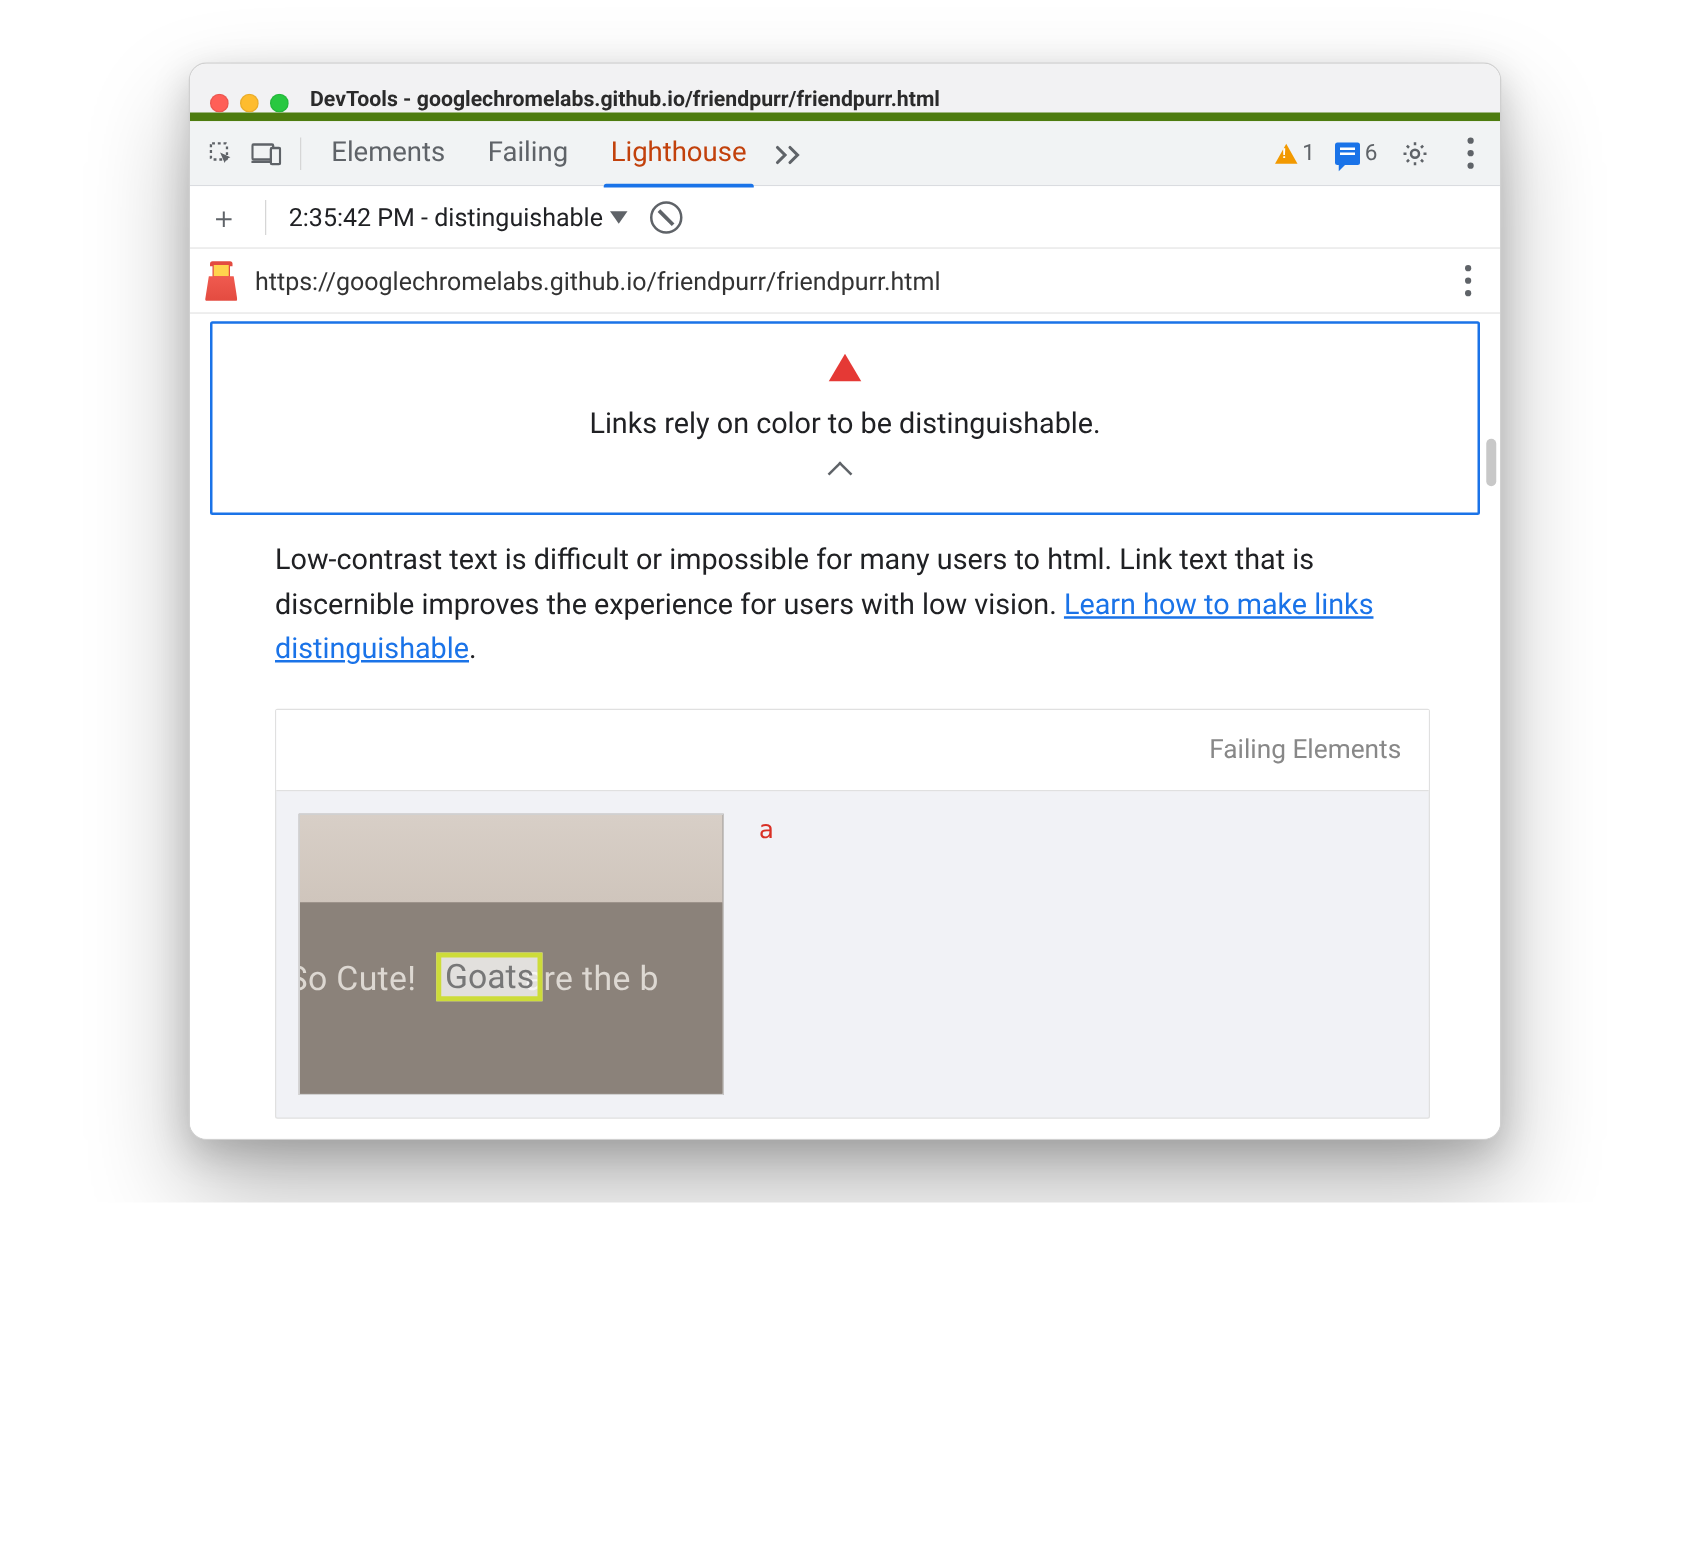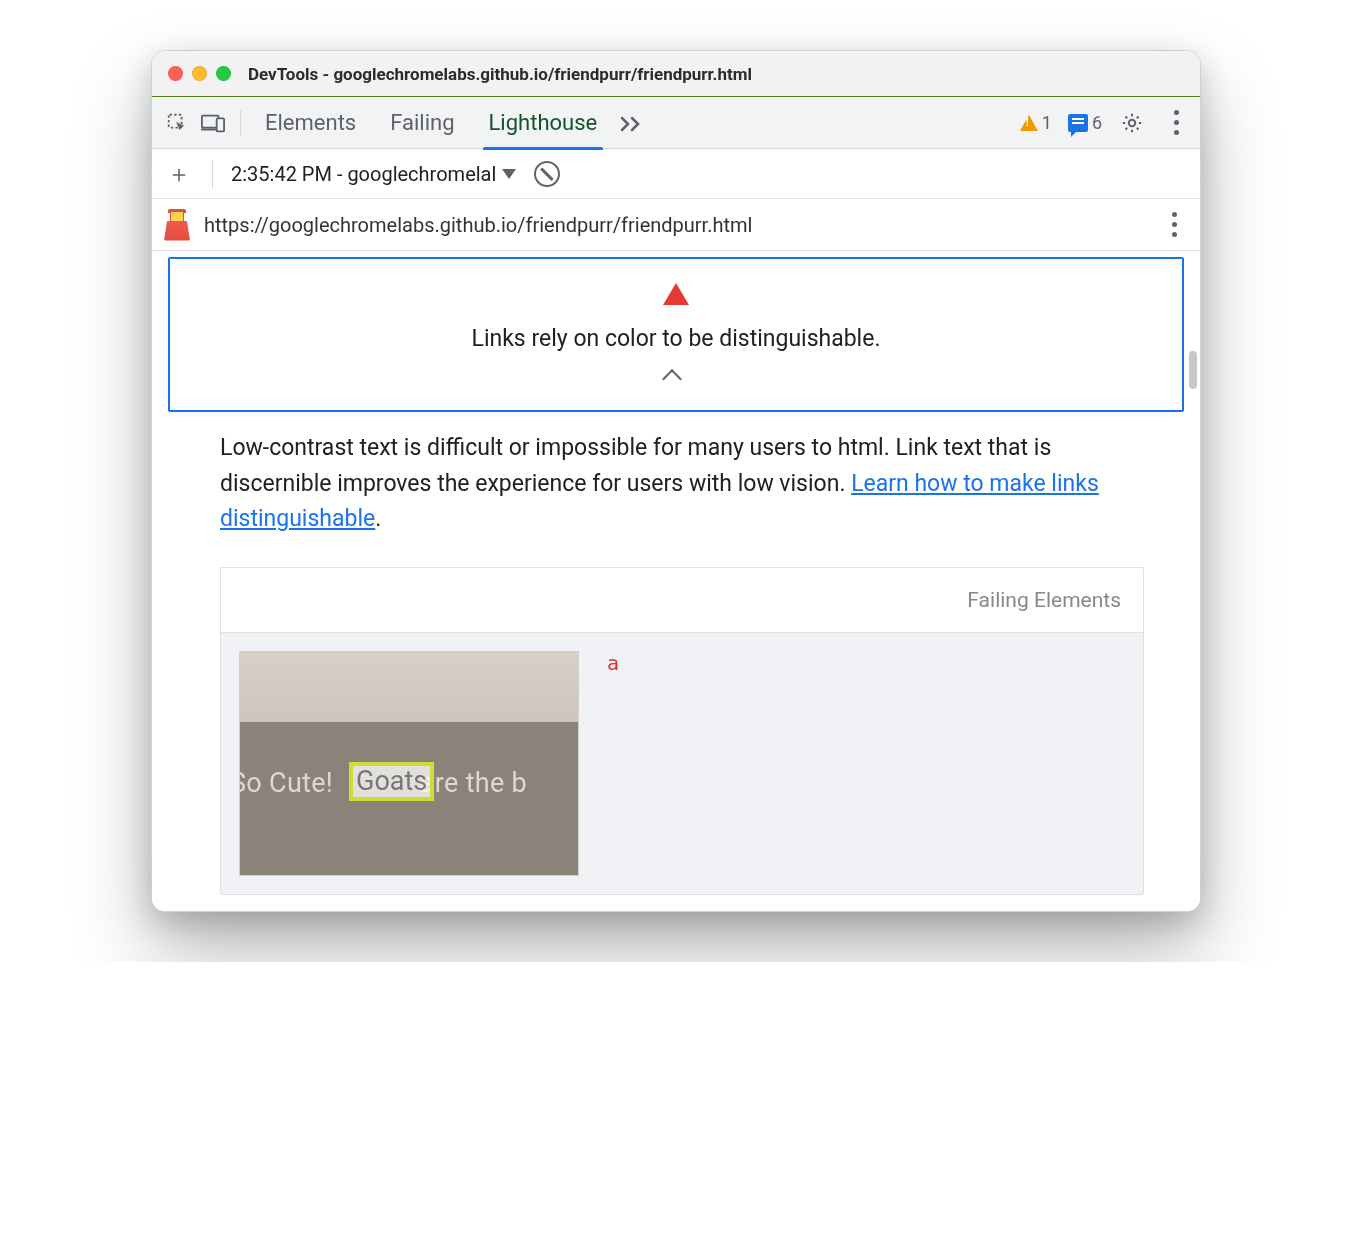--- a/index.html
+++ b/index.html
@@ -21,23 +21,23 @@
       background: #fff;
       box-shadow: 0 40px 80px rgba(0,0,0,0.28), 0 10px 30px rgba(0,0,0,0.18);
       overflow: hidden;
       border: 1px solid #d0d0d0;
     }
 
     
     .titlebar {
       height: 46px;
       background: #f2f2f3;
-      border-bottom: 1px solid #4d7c0f;
+      border-bottom: 7px solid #4d7c0f;
       display: flex;
-      align-items: center;
+      align-items: flex-end;
       padding: 0 16px;
       gap: 9px;
     }
     .traffic-lights { display:flex; gap:9px; align-items:center; }
     .tl { width:15px; height:15px; border-radius:50%; }
     .tl.red    { background:#ff5f57; border:0.5px solid rgba(0,0,0,0.08);}
     .tl.yellow { background:#febc2e; border:0.5px solid rgba(0,0,0,0.08);}
     .tl.green  { background:#28c840; border:0.5px solid rgba(0,0,0,0.08);}
     .window-title {
       font-size: 17px;
@@ -74,21 +74,21 @@
       margin-left: 10px;
     }
     .tab {
       font-size: 22px;
       color:#5f6368;
       padding: 12px 2px 10px;
       position: relative;
       line-height: 1.2;
     }
     .tab.active {
-      color:#14532d;
+      color:#c2410c;
     }
     .tab.active::after {
       content:"";
       position:absolute;
       left:-4px; right:-4px; bottom:-3px;
       height:3px; background:#1a73e8;
       border-radius: 2px 2px 0 0;
     }
     .toolbar-right {
       margin-left: auto;
@@ -349,21 +349,21 @@
             <span></span>
           </div>
       </div>
     </div>
   </div>
 
   <div class="reportbar">
     <div class="plus">＋</div>
     <div class="divider-v thin"></div>
     <div class="report-select">
-      <span>2:35:42 PM - googlechromelal</span>
+      <span>2:35:42 PM - distinguishable</span>
       <div class="caret-down"></div>
     </div>
     <div class="clear-icon"></div>
   </div>
 
   <div class="urlbar">
     <div class="lh-icon">
       <div class="cap"></div>
       <div class="lamp"></div>
       <div class="base"></div>

